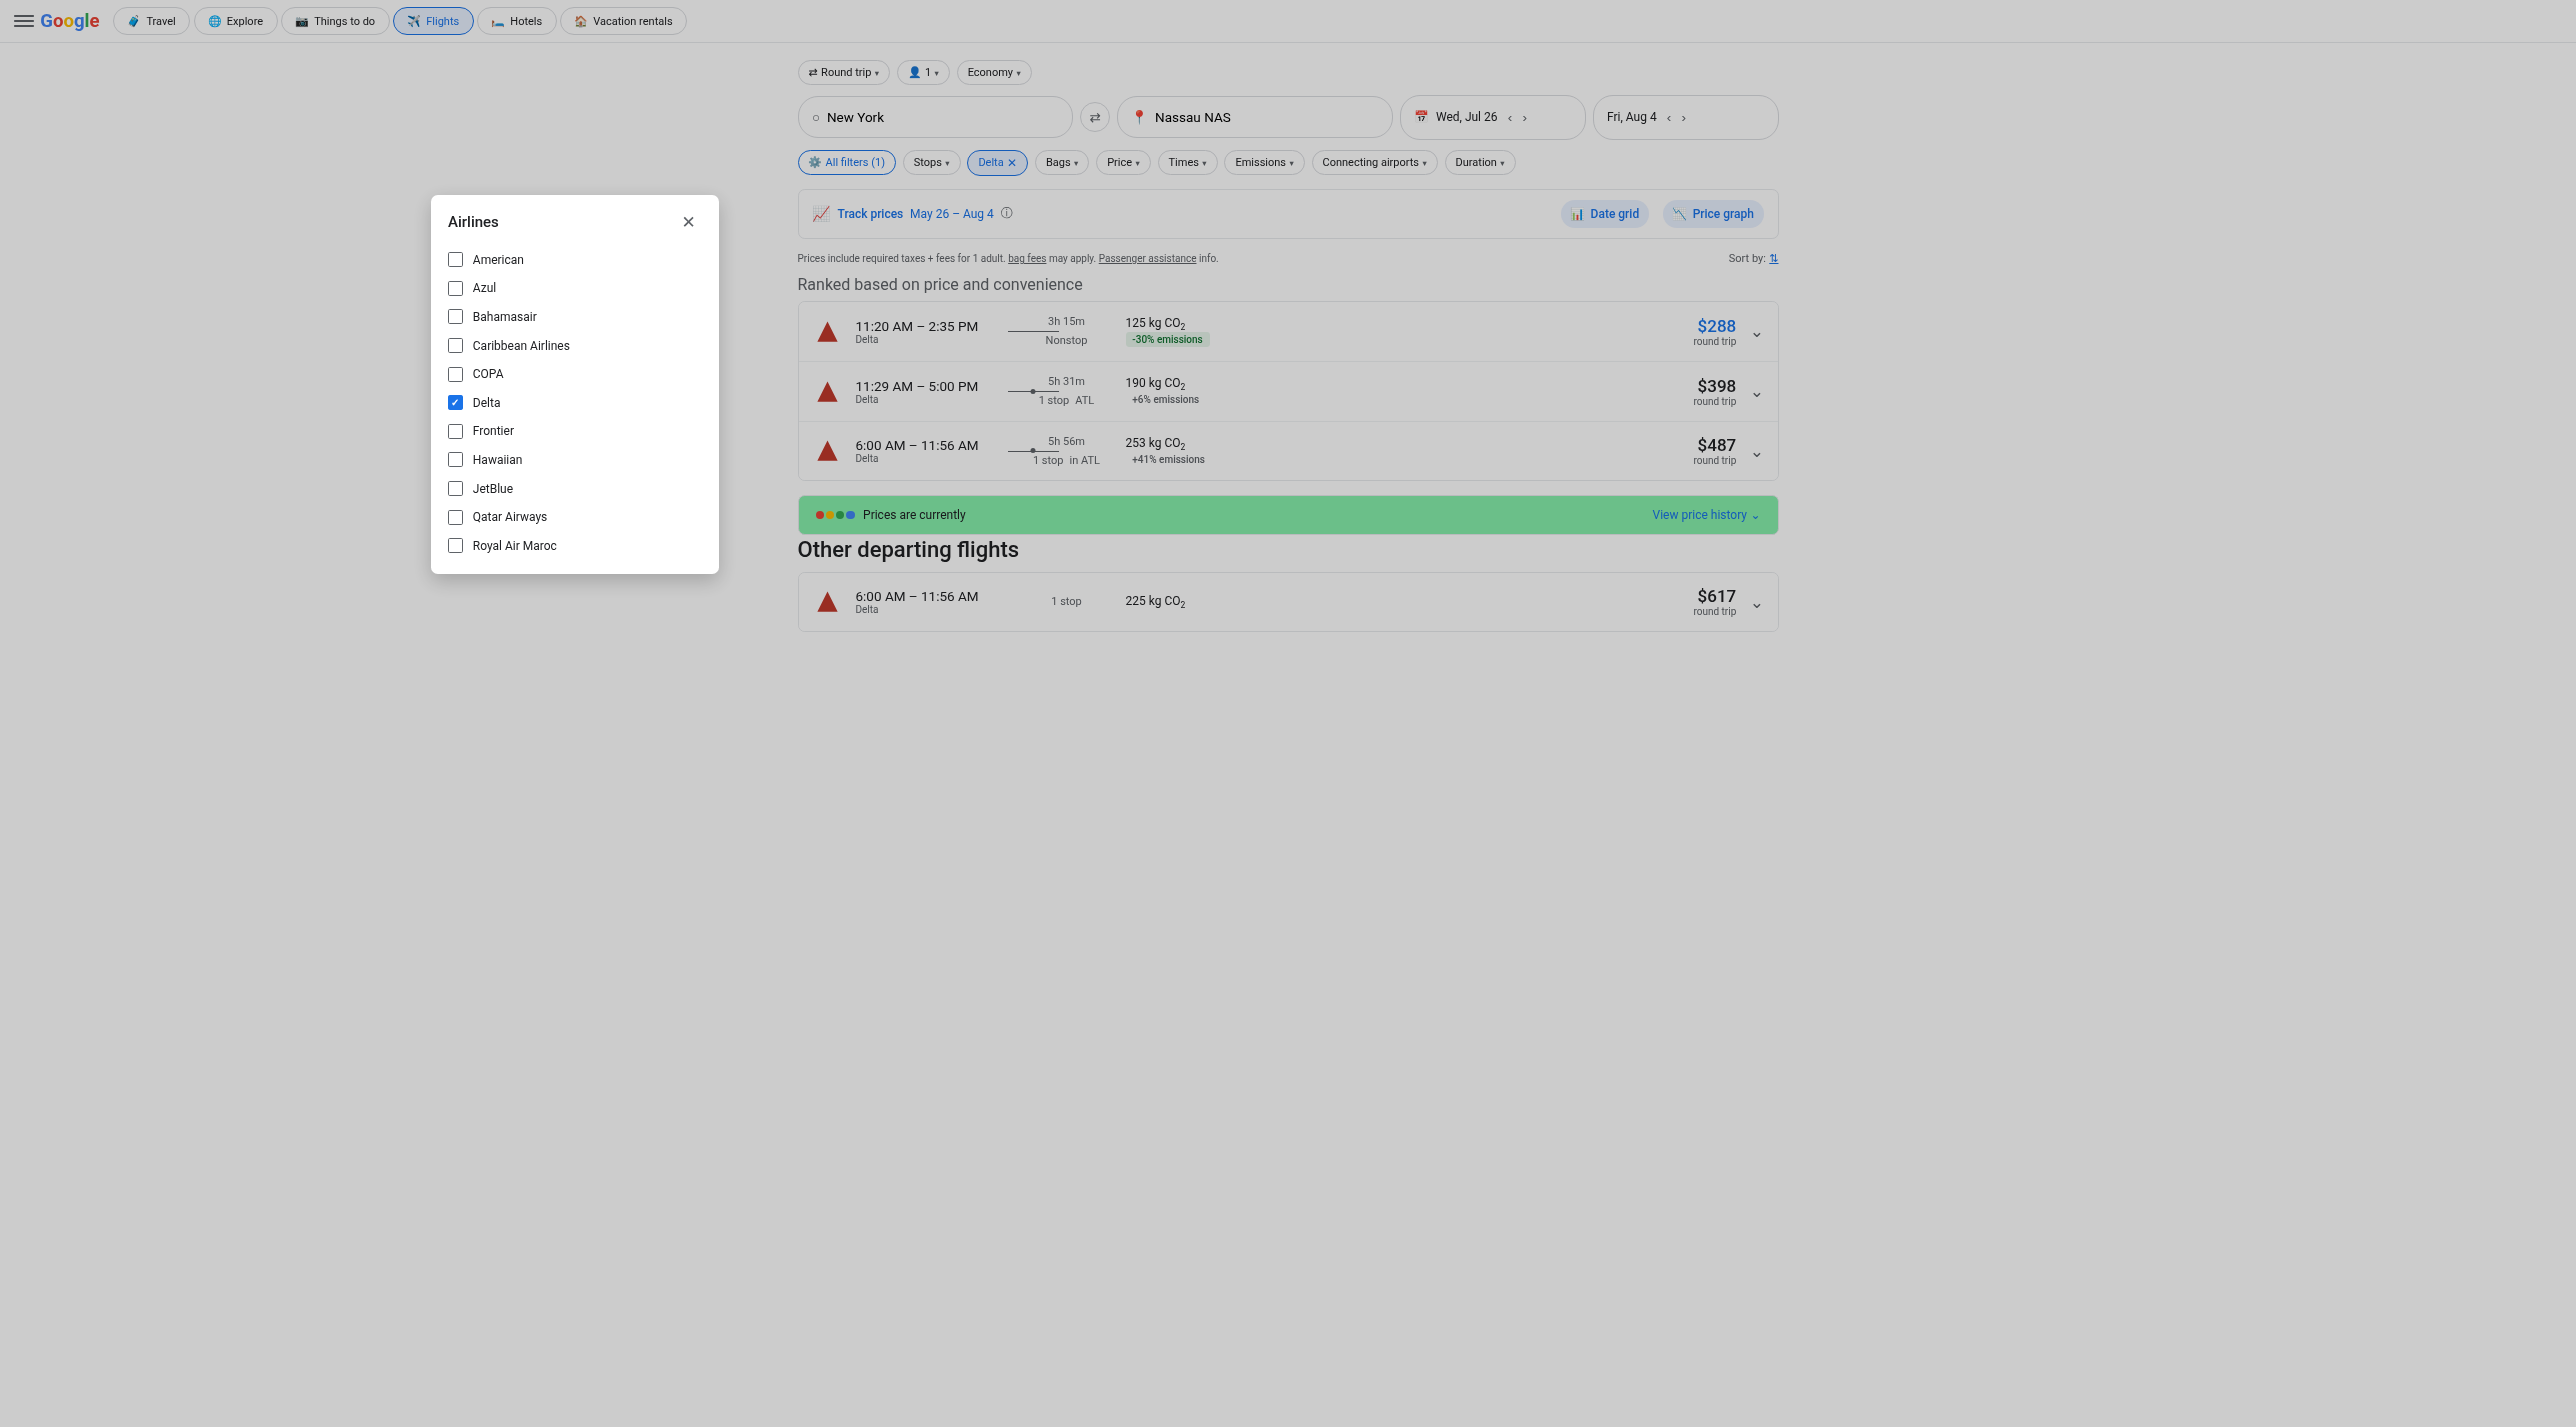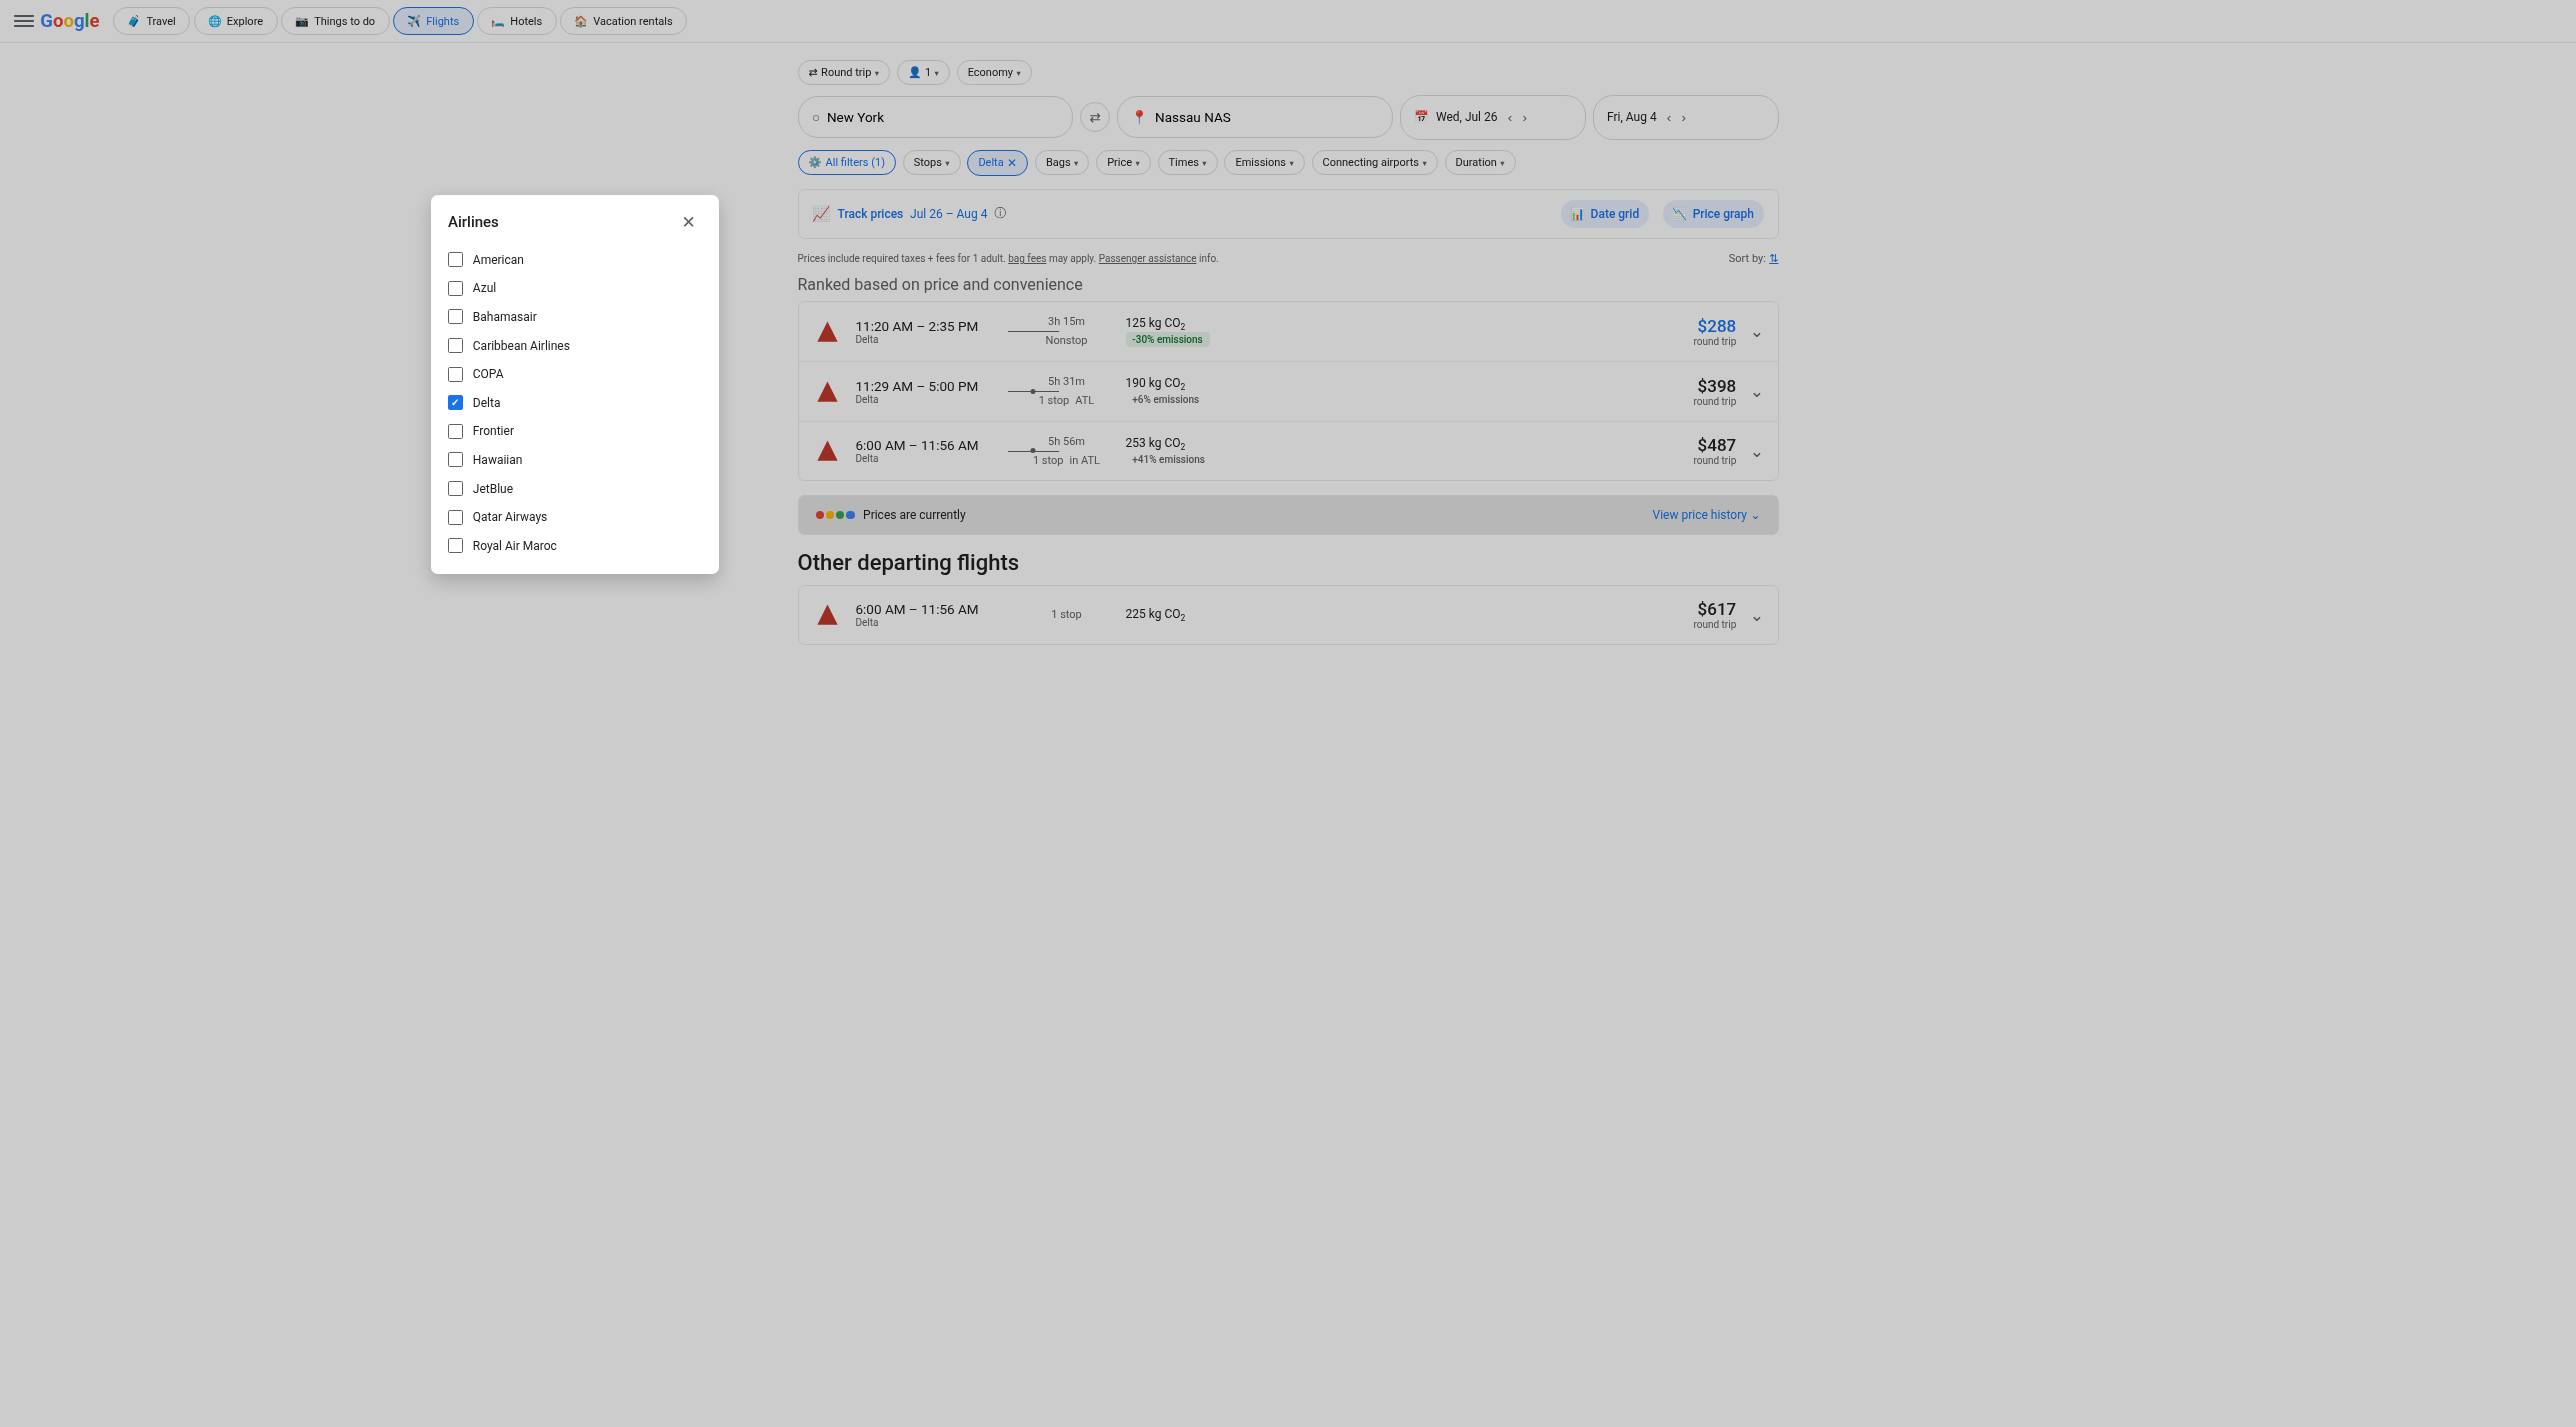--- a/index.html
+++ b/index.html
@@ -77,21 +77,21 @@
     .co2-value { font-size: 12px; color: #202124; }
     .emissions-badge { display: inline-block; padding: 1.7px 6.8px; border-radius: 3.4px; font-size: 10px; font-weight: 500; }
     .emissions-low { background: #e6f4ea; color: #137333; }
     .emissions-med { color: #5f6368; }
     .flight-price { text-align: right; margin-right: 13.5px; }
     .price-value { font-size: 17px; font-weight: 500; color: #1a73e8; }
     .price-label { font-size: 10px; color: #5f6368; }
     .expand-btn { color: #5f6368; cursor: pointer; font-size: 17px; }
 
     
-    .prices-banner { display: flex; align-items: center; justify-content: space-between; padding: 12px 17px; background: #e5e5e5; border: 0.8px solid #e8eaed; border-radius: 6.8px; margin-bottom: 15px; }
+    .prices-banner { display: flex; align-items: center; justify-content: space-between; padding: 12px 17px; background: #86efac; border: 0.8px solid #e8eaed; border-radius: 6.8px; margin-bottom: 2px; }
     .prices-left { display: flex; align-items: center; gap: 8.5px; }
     .prices-dots { display: flex; gap: 1.7px; }
     .prices-text { font-size: 12px; color: #202124; }
     .view-history { display: flex; align-items: center; gap: 3.4px; color: #1a73e8; font-size: 12px; cursor: pointer; }
 
     
     .other-section-title { font-size: 22px; font-weight: 500; margin-bottom: 10px; }
 
     
     .modal-overlay { position: fixed; top: 0; left: 0; width: 100%; height: 100%; background: rgba(0,0,0,0.2); z-index: 100; display: flex; align-items: flex-start; justify-content: flex-start; }
@@ -238,21 +238,21 @@
     <div class="filter-btn">
       <span>Duration</span>
       <span class="chevron-down">▾</span>
     </div>
   </div>
 
   <div class="track-bar">
     <div class="track-left">
       <span class="track-icon">📈</span>
       <span class="track-label">Track prices</span>
-      <span class="track-date">Jul 26 – Aug 4</span>
+      <span class="track-date">May 26 – Aug 4</span>
       <span class="info-icon">ⓘ</span>
     </div>
     <div class="track-right">
       <div class="date-grid-btn">
         <span>📊</span>
         <span>Date grid</span>
       </div>
       <div class="price-graph-btn">
         <span>📉</span>
         <span>Price graph</span>

